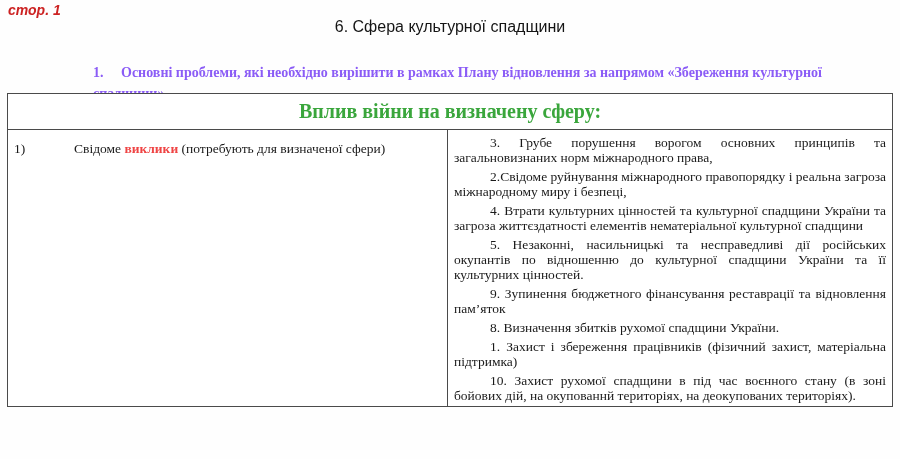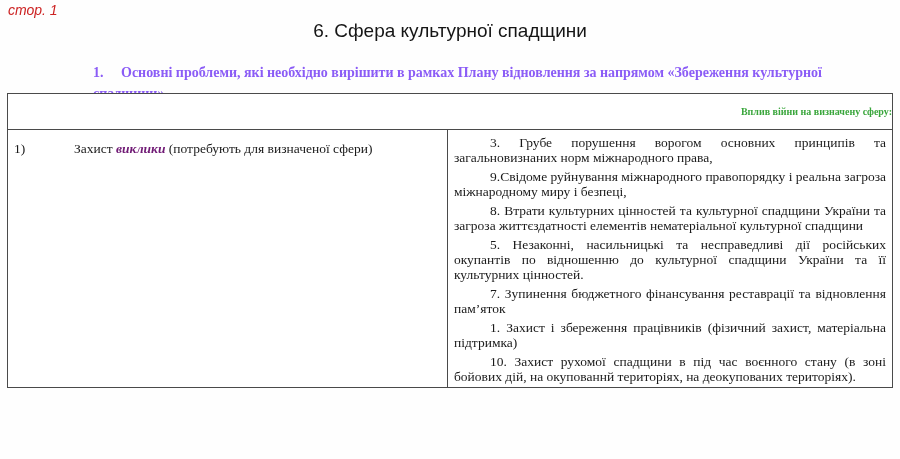--- a/index.html
+++ b/index.html
@@ -7,59 +7,59 @@
     width: 900px; height: 459px;
     background: #fefefe;
     font-family: "Liberation Serif", serif;
     position: relative;
     overflow: hidden;
     color: #1a1a1a;
   }
   .page-label {
     position: absolute; top: 2px; left: 8px;
     font-family: "Liberation Sans", sans-serif;
-    font-size: 14px; font-weight: normal; font-style: italic;
+    font-size: 14px; font-weight: bold; font-style: italic;
     color: #cc2222;
   }
   .doc-title {
-    margin: 8px; padding-top: 12px;
+    margin: 0; padding-top: 18px;
     text-align: center;
     font-family: "Liberation Sans", sans-serif;
-    font-size: 19px; font-weight: 400;
+    font-size: 16px; font-weight: 400;
     color: #151515;
   }
   .section-heading {
     position: absolute; top: 62px; left: 85px; right: 28px;
     color: #8b5cf6;
     font-weight: bold; font-size: 14px;
     line-height: 21px;
     margin-left: 8px;
   }
   .section-heading .sec-num { display: inline-block; min-width: 28px; }
   .impact-table {
     position: absolute; top: 93px; left: 7px; width: 884px;
     border: 1px solid #4a4a4a;
     background: #fff;
   }
   .thead {
     height: 35px;
     border-bottom: 1px solid #4a4a4a;
-    display: flex; align-items: center; justify-content: flex-end;
-    color: #3aa63c; font-weight: bold; font-size: 10px;
+    display: flex; align-items: center; justify-content: center;
+    color: #3aa63c; font-weight: bold; font-size: 20px;
   }
   .tbody { display: flex; align-items: stretch; }
   .cell-left {
     width: 440px; flex: 0 0 440px;
     border-right: 1px solid #4a4a4a;
     box-sizing: border-box;
     padding: 11px 4px 0 6px;
     font-size: 13.5px;
   }
   .row-num { display: inline-block; width: 60px; }
-  .hl { color: #701a75; font-weight: bold; font-style: italic; }
+  .hl { color: #ef4444; font-weight: bold; }
   .cell-right {
     flex: 1 1 auto;
     box-sizing: border-box;
     padding: 5px 6px 3px 6px;
     font-size: 13.5px;
   }
   .cell-right p {
     margin: 0 0 4px 0;
     text-indent: 36px;
     text-align: justify;
@@ -74,24 +74,25 @@
 
 <h1 class="doc-title">6. Сфера культурної спадщини</h1>
 
 <div class="section-heading"><span class="sec-num">1.</span><span>Основні проблеми, які необхідно вирішити в рамках Плану відновлення за напрямом «Збереження культурної спадщини»</span></div>
 
 <div class="impact-table">
   <div class="thead">
     <span>Вплив війни на визначену сферу:</span>
   </div>
   <div class="tbody">
-    <div class="cell-left"><span class="row-num">1)</span><span>Захист </span><span class="hl">виклики</span><span> (потребують для визначеної сфери)</span></div>
+    <div class="cell-left"><span class="row-num">1)</span><span>Свідоме </span><span class="hl">виклики</span><span> (потребують для визначеної сфери)</span></div>
     <div class="cell-right">
       <p>3. Грубе порушення ворогом основних принципів та загальновизнаних норм міжнародного права,</p>
-      <p>9.Свідоме руйнування міжнародного правопорядку і реальна загроза міжнародному миру і безпеці,</p>
-      <p>8. Втрати культурних цінностей та культурної спадщини України та загроза життєздатності елементів нематеріальної культурної спадщини</p>
+      <p>2.Свідоме руйнування міжнародного правопорядку і реальна загроза міжнародному миру і безпеці,</p>
+      <p>4. Втрати культурних цінностей та культурної спадщини України та загроза життєздатності елементів нематеріальної культурної спадщини</p>
       <p>5. Незаконні, насильницькі та несправедливі дії російських окупантів по відношенню до культурної спадщини України та її культурних цінностей.</p>
-      <p>7. Зупинення бюджетного фінансування реставрації та відновлення пам’яток</p>
+      <p>9. Зупинення бюджетного фінансування реставрації та відновлення пам’яток</p>
+      <p>8. Визначення збитків рухомої спадщини України.</p>
       <p>1. Захист і збереження працівників (фізичний захист, матеріальна підтримка)</p>
       <p>10. Захист рухомої спадщини в під час воєнного стану (в зоні бойових дій, на окупованнй територіях, на деокупованих територіях).</p>
     </div>
   </div>
 </div>
 
 </body></html>

